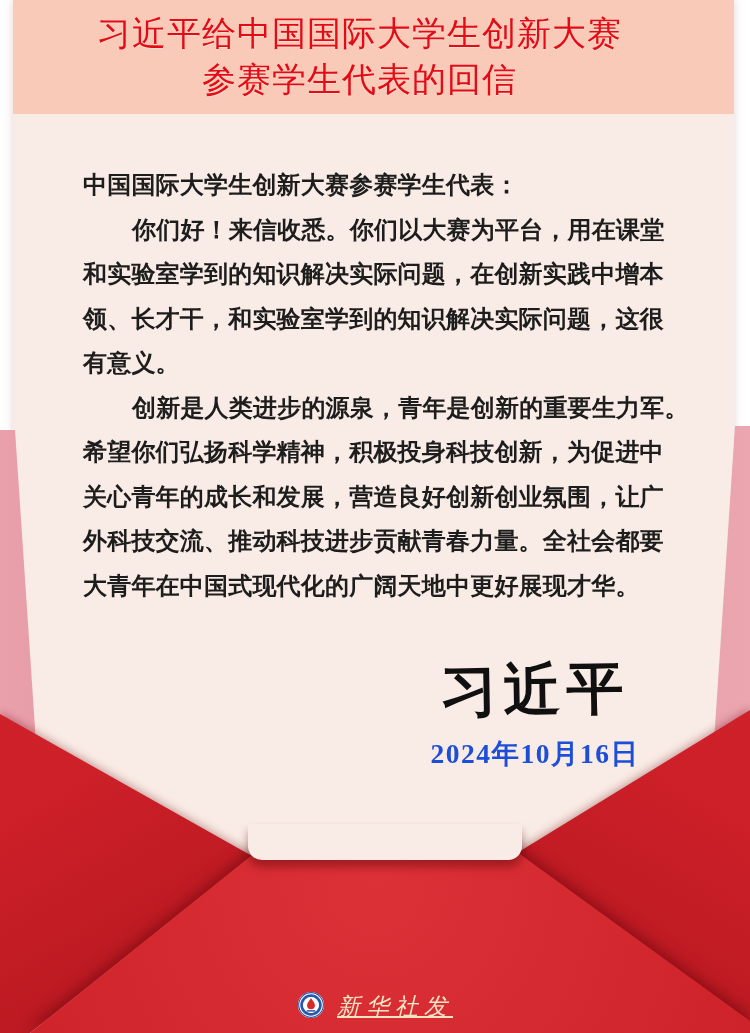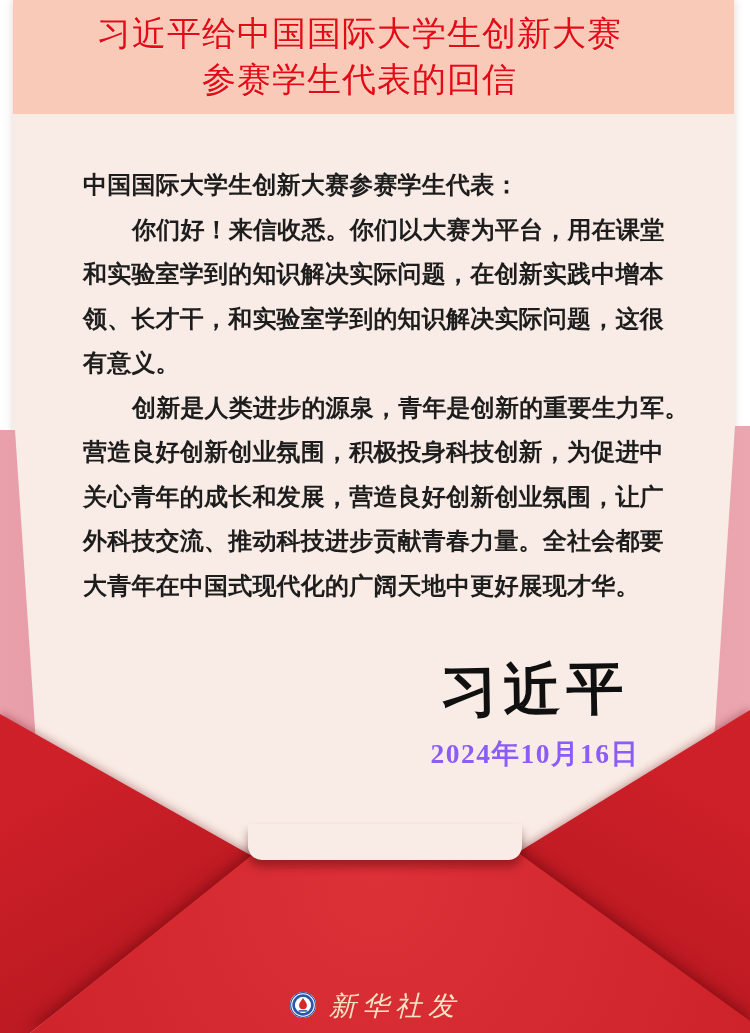--- a/index.html
+++ b/index.html
@@ -48,21 +48,21 @@
   .tline.ind{padding-left:49px;}
 
   .signature{
     position:absolute;left:425px;top:660px;width:220px;
     text-align:center;font-size:57px;line-height:60px;letter-spacing:6px;
     color:#101010;font-weight:600;transform:rotate(-1deg);
   }
   .date{
     position:absolute;left:425px;top:736px;width:220px;
     text-align:center;font-size:27.5px;letter-spacing:1.5px;
-    color:#8b5cf6;font-weight:600;
+    color:#1d4ed8;font-weight:600;
   }
 
   
   .flap-shadow{filter:drop-shadow(0 -2px 4px rgba(100,0,5,.35));}
   .bottom-shadow{filter:drop-shadow(0 -5px 7px rgba(90,0,5,.5));}
   .flap-left{clip-path:polygon(0px 714px,252px 856px,30px 1033px,0px 1033px);
     background:linear-gradient(150deg,#d8262e 0%,var(--flap_red,#ce2029) 55%,#9c0f16 100%);}
   .flap-right{clip-path:polygon(750px 710px,517px 853px,750px 1022px);
     background:linear-gradient(210deg,#d8262e 0%,var(--flap_red,#ce2029) 55%,#9c0f16 100%);}
   .flap-bottom{clip-path:polygon(30px 1033px,252px 855px,517px 852px,750px 1021px,750px 1033px);
@@ -76,22 +76,23 @@
     box-shadow:0 7px 10px rgba(70,0,0,.4);
   }
 
   
   .credit{
     position:absolute;left:0;right:0;bottom:10px;height:36px;
     display:flex;align-items:center;justify-content:center;gap:12px;
   }
   .credit-text{
     color:var(--credit_text,#f3e5c4);
-    font-size:27px;font-style:italic;letter-spacing:6px;line-height:1;
+    font-size:23px;font-style:italic;letter-spacing:6px;line-height:1;
     padding-top:2px;
+    text-decoration:underline;
   }
   .emblem{width:28px;height:28px;display:block;}
 </style>
 </head>
 <body>
 
 <div class="stage">
 
   <div class="paper">
     <div class="header-band">
@@ -103,21 +104,21 @@
   <div class="abs wall-left"></div>
   <div class="abs wall-right"></div>
 
   <div class="body-text">
     <div class="tline">中国国际大学生创新大赛参赛学生代表：</div>
     <div class="tline ind">你们好！来信收悉。你们以大赛为平台，用在课堂</div>
     <div class="tline">和实验室学到的知识解决实际问题，在创新实践中增本</div>
     <div class="tline">领、长才干，和实验室学到的知识解决实际问题，这很</div>
     <div class="tline">有意义。</div>
     <div class="tline ind">创新是人类进步的源泉，青年是创新的重要生力军。</div>
-    <div class="tline">营造良好创新创业氛围，积极投身科技创新，为促进中</div>
+    <div class="tline">希望你们弘扬科学精神，积极投身科技创新，为促进中</div>
     <div class="tline">关心青年的成长和发展，营造良好创新创业氛围，让广</div>
     <div class="tline">外科技交流、推动科技进步贡献青春力量。全社会都要</div>
     <div class="tline">大青年在中国式现代化的广阔天地中更好展现才华。</div>
   </div>
 
   <div class="signature">习近平</div>
   <div class="date">2024年10月16日</div>
 
   <div class="abs flap-shadow">
       <div class="abs flap-left"></div>

